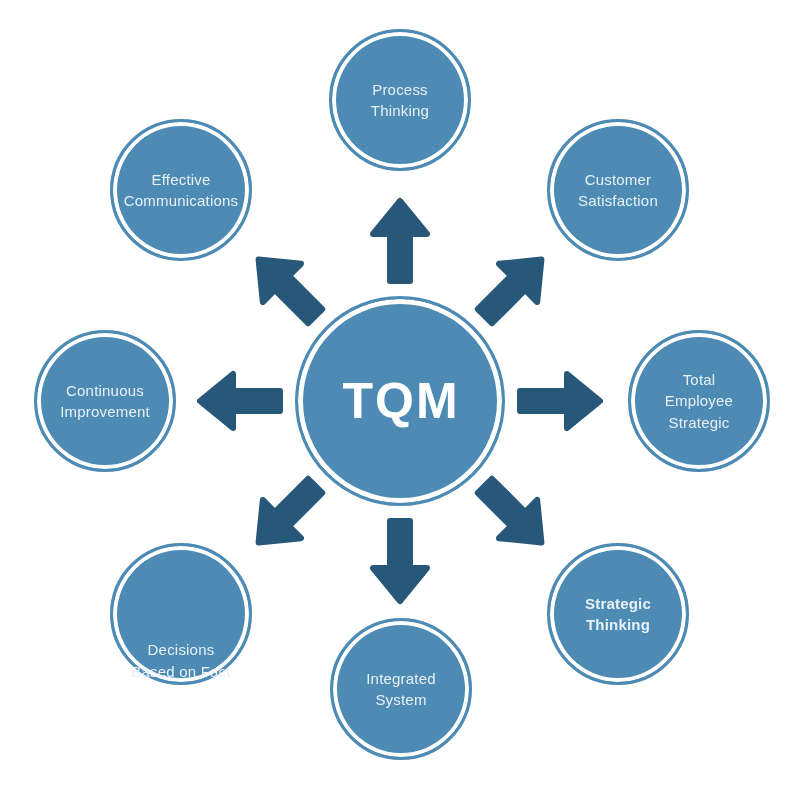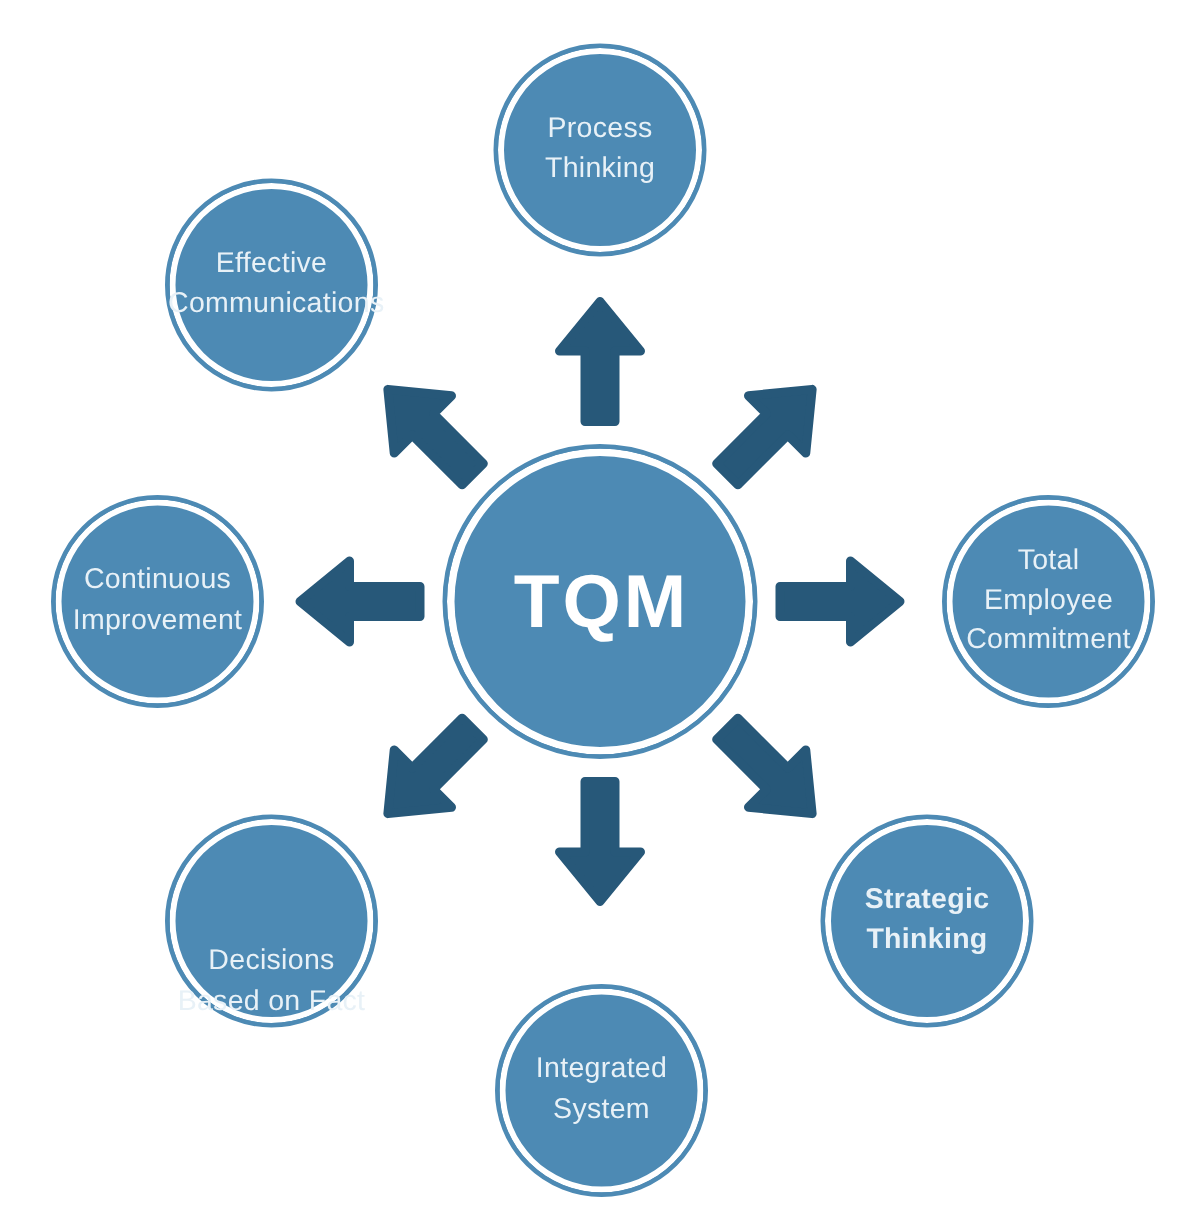--- a/index.html
+++ b/index.html
@@ -38,39 +38,39 @@
   .center-node{
     width:210px;height:210px;
     left:295px;top:296px;
     border:3px solid var(--node-fill);
     box-shadow:inset 0 0 0 5px var(--ring);
   }
   .node-label{
     display:block;
     width:138px;
     white-space:pre-line;
-    font-size:19px;
+    font-size:15px;
     line-height:1.42;
     color:var(--label-text);
     letter-spacing:0.2px;
   }
   .center-label{
     display:block;
     color:var(--center-text);
     font-size:50px;
     font-weight:700;
     letter-spacing:2px;
     padding-left:2px; 
   }
   
   .pos-top          {left:329px;top:29px;}
   .pos-top-right    {left:547px;top:119px;}
   .pos-right        {left:628px;top:330px;}
   .pos-bottom-right {left:547px;top:543px;font-weight:bold;}
-  .pos-bottom       {left:330px;top:656px;justify-content:center;}
+  .pos-bottom       {left:330px;top:618px;justify-content:center;}
   .pos-bottom-left  {left:110px;top:543px;align-items:flex-end;}
   .pos-left         {left:34px;top:330px;}
   .pos-top-left     {left:110px;top:119px;}
 </style>
 </head>
 <body>
 
 <div class="diagram">
 
   <svg class="arrows-layer" viewBox="0 0 800 804">
@@ -86,25 +86,29 @@
 
   <div class="node center-node">
     <span class="center-label">TQM</span>
   </div>
 
   <div class="node satellite pos-top">
     <span class="node-label">Process
 Thinking</span>
   </div>
 
+  <div class="node satellite pos-top-right">
+    <span class="node-label">Customer
+Satisfaction</span>
+  </div>
 
   <div class="node satellite pos-right">
     <span class="node-label">Total
 Employee
-Commitment</span>
+Strategic</span>
   </div>
 
   <div class="node satellite pos-bottom-right">
     <span class="node-label">Strategic
 Thinking</span>
   </div>
 
   <div class="node satellite pos-bottom">
     <span class="node-label">Integrated
 System</span>

